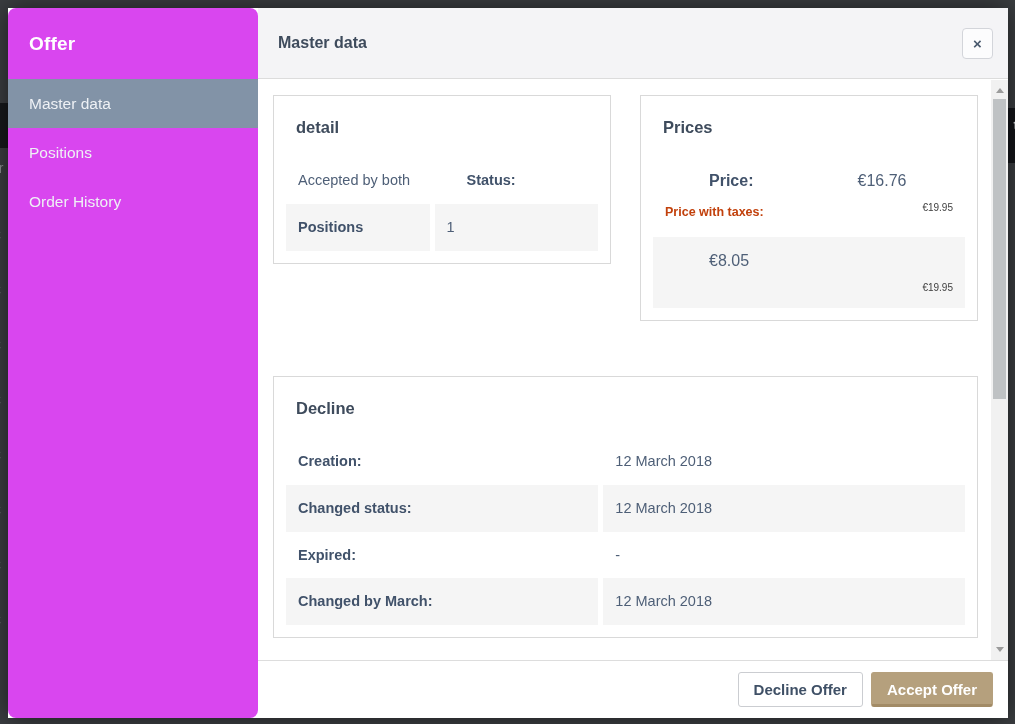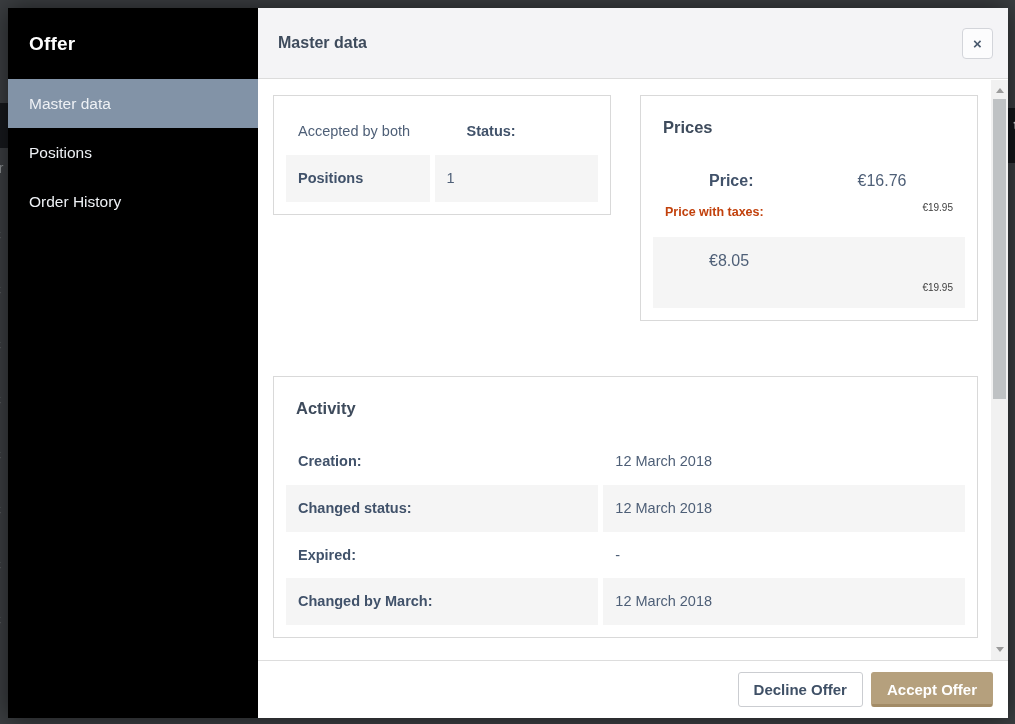--- a/index.html
+++ b/index.html
@@ -17,21 +17,21 @@
   .bg-frag { position:absolute; left:-9px; color:#8f9295; font-size:14px; line-height:1; }
   .bg-frag-right { position:absolute; right:-7px; top:117px; color:#d9dbdd; font-weight:bold; font-size:14px; }
 
   
   .modal {
     position:absolute; left:8px; top:8px; width:1000px; height:710px;
     display:flex; background:#fff; box-shadow:0 0 24px rgba(0,0,0,.55);
   }
 
   
-  .sidebar { width:250px; flex-shrink:0; background:#000000; }
+  .sidebar { width:250px; flex-shrink:0; background:#d946ef;border-radius:8px; }
   .sidebar-header {
     height:71px; display:flex; align-items:center; padding-left:21px;
     font-size:19px; font-weight:bold; color:#ffffff; letter-spacing:.2px;
   }
   .nav-item {
     height:49px; display:flex; align-items:center; padding-left:21px;
     font-size:15.5px; color:#eef1f5; cursor:pointer;
   }
   .nav-item.active { background:#8293a7; }
 
@@ -121,20 +121,21 @@
       <div class="close-btn">
         <span>×</span>
       </div>
     </div>
 
     <div class="modal-body">
 
       <div class="panel-grid">
 
         <div class="panel">
+          <div class="panel-title">detail</div>
           <div class="trow">
             <div class="tcell val">Accepted by both</div>
             <div class="tcell lbl">Status:</div>
           </div>
           <div class="trow alt">
             <div class="tcell lbl">Positions</div>
             <div class="tcell val">1</div>
           </div>
         </div>
 
@@ -153,21 +154,21 @@
           <div class="trow alt">
             <div class="tcell val vcenter">
               <div class="price-main">€8.05</div>
               <div class="subval">€19.95</div>
             </div>
           </div>
         </div>
       </div>
 
       <div class="panel">
-        <div class="panel-title">Activity</div>
+        <div class="panel-title">Decline</div>
         <div class="trow">
           <div class="tcell lbl">Creation:</div>
           <div class="tcell val">12 March 2018</div>
         </div>
         <div class="trow alt">
           <div class="tcell lbl">Changed status:</div>
           <div class="tcell val">12 March 2018</div>
         </div>
         <div class="trow">
           <div class="tcell lbl">Expired:</div>

